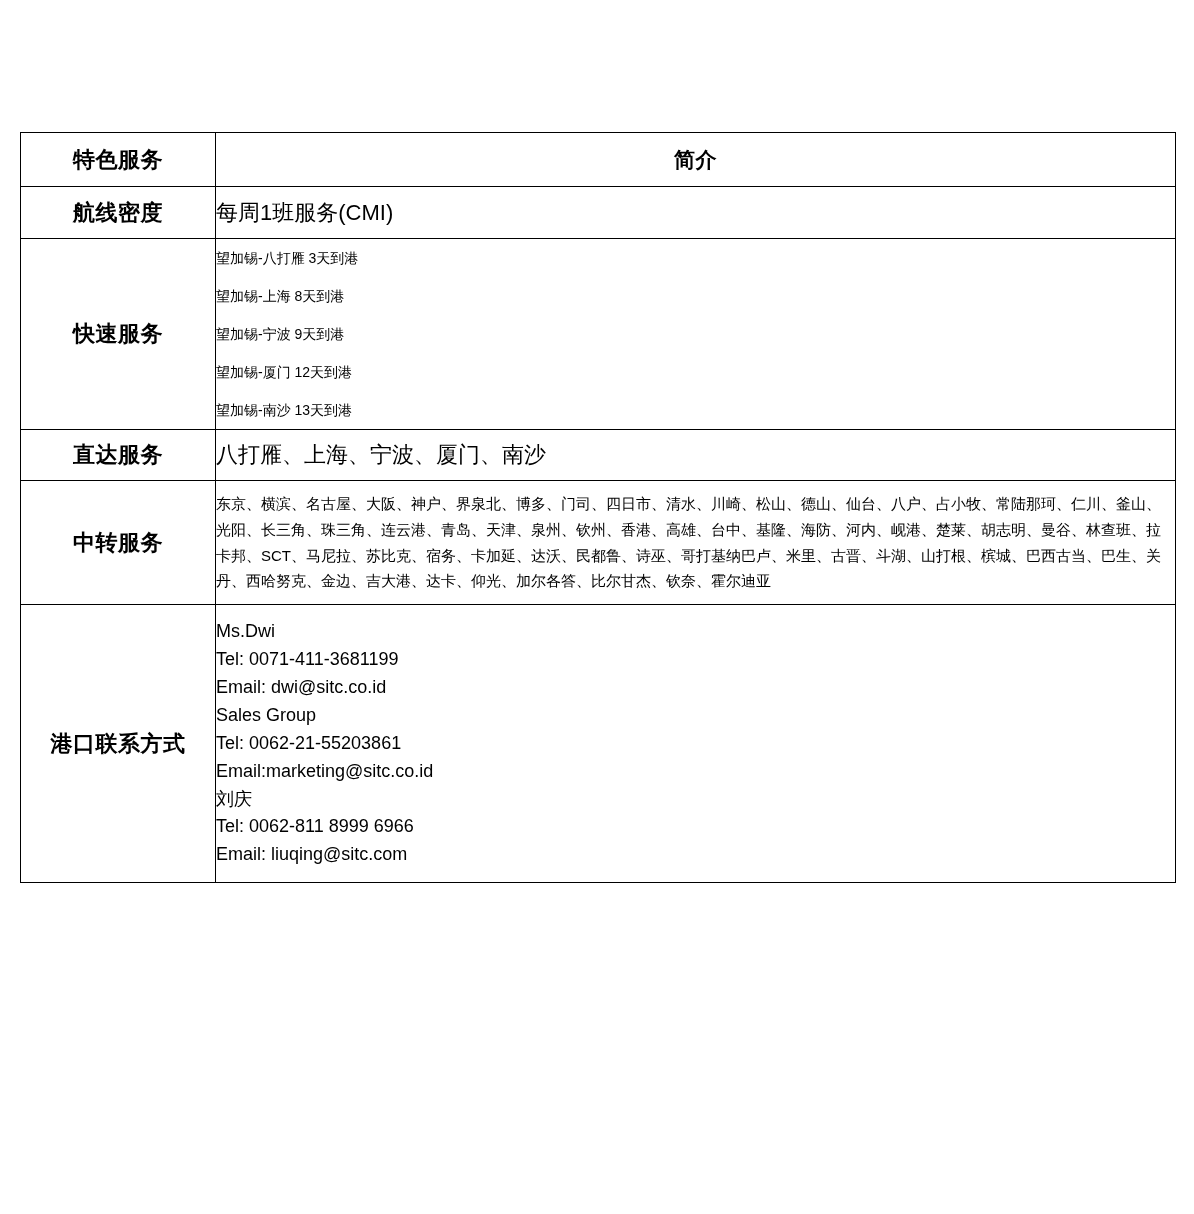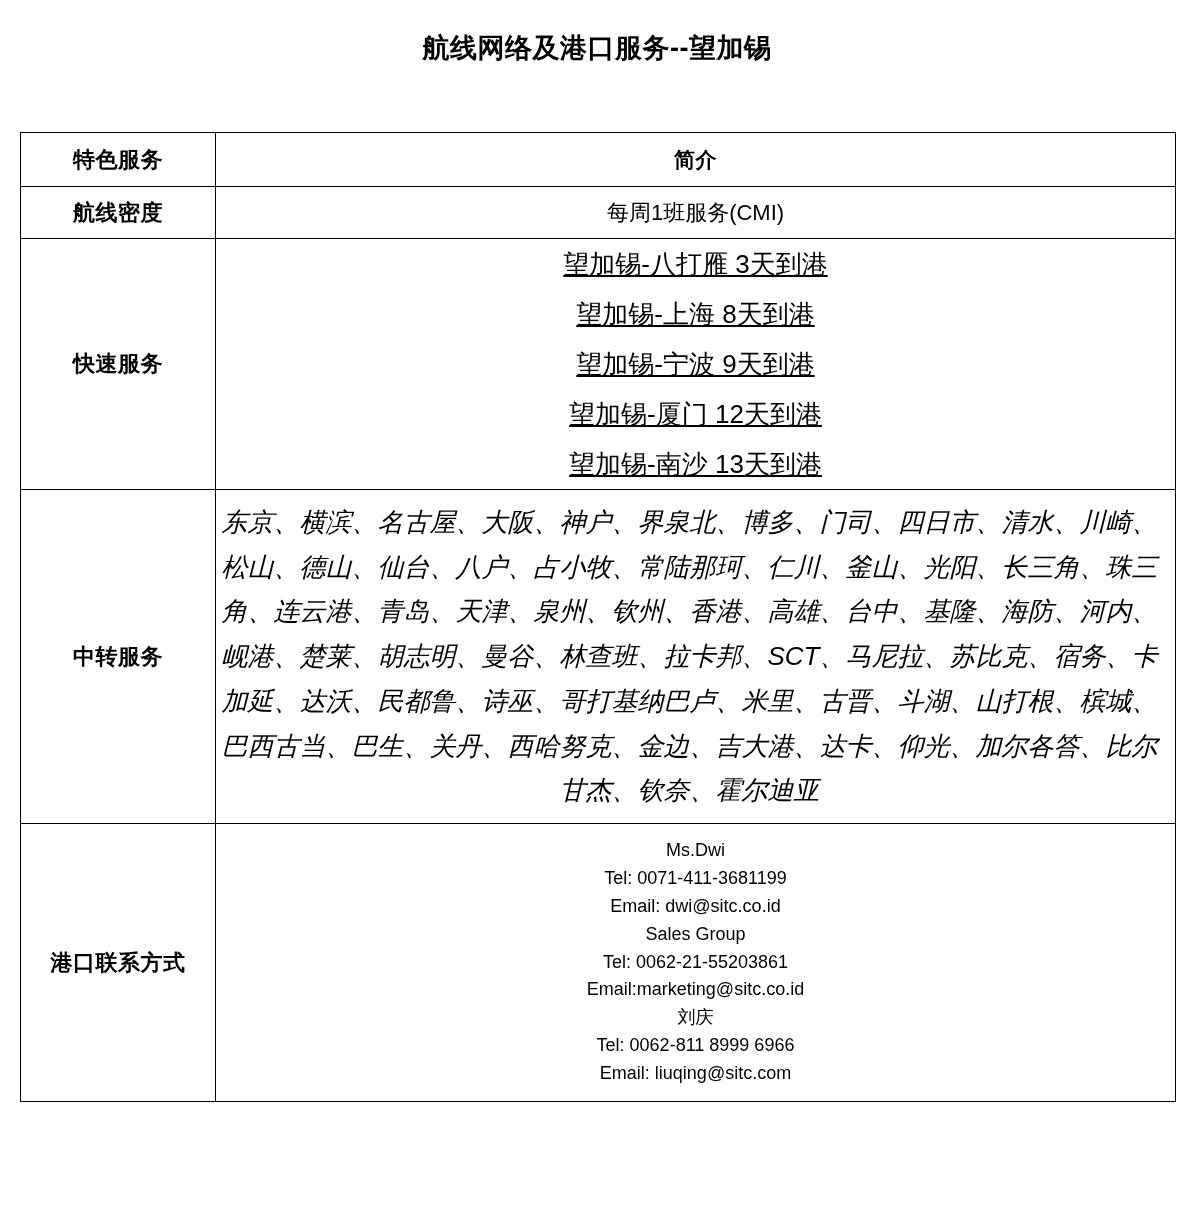--- a/index.html
+++ b/index.html
@@ -76,48 +76,46 @@
   .cell-head-desc {
     text-align: center;
     font-weight: bold;
     font-size: 21px;
     letter-spacing: 0.5px;
     height: 54px;
     padding: 4px;
   }
 
   .cell-desc {
-    text-align: center;
+    text-align: left;
     font-size: 22px;
     line-height: 1.35;
     padding: 8px 4px 8px 14px;
     font-weight: normal;
   }
 
   .row-density td { height: 52px; }
   .row-density .cell-desc { padding-top: 4px; padding-bottom: 4px; }
 
   .fast-list {
     list-style: none;
     margin: 0;
     padding: 0;
   }
   .fast-list li {
-    font-size: 26px;
+    font-size: 14px;
     line-height: 1.0;
     padding: 12px 0 12px 0;
-    text-decoration: underline;
   }
 
   .transit-text {
-    font-size: 26px;
+    font-size: 15px;
     line-height: 1.72;
     word-break: break-all;
     padding-right: 12px;
-    font-style: italic;
   }
 
   .contact-list {
     list-style: none;
     margin: 0;
     padding: 0;
   }
   .contact-list li {
     font-size: 18px;
     line-height: 1.55;
@@ -131,21 +129,20 @@
   .row-other .cell-desc { padding-top: 4px; padding-bottom: 4px; }
 
   .row-transit .cell-desc { padding-top: 10px; padding-bottom: 10px; }
   .row-contact .cell-desc { padding-top: 13px; padding-bottom: 13px; }
 </style>
 </head>
 <body>
 
 <div class="page">
 
-  <div class="doc-title">航线网络及港口服务--望加锡</div>
 
   <table class="svc-table">
     <colgroup>
       <col class="col-label">
       <col class="col-desc">
     </colgroup>
     <tbody>
 
       <tr>
         <th class="cell-head-label">特色服务</th>
@@ -163,20 +160,24 @@
           <ul class="fast-list">
             <li>望加锡-八打雁 3天到港</li>
             <li>望加锡-上海 8天到港</li>
             <li>望加锡-宁波 9天到港</li>
             <li>望加锡-厦门 12天到港</li>
             <li>望加锡-南沙 13天到港</li>
           </ul>
         </td>
       </tr>
 
+      <tr class="row-direct">
+        <td class="cell-label">直达服务</td>
+        <td class="cell-desc">八打雁、上海、宁波、厦门、南沙</td>
+      </tr>
 
       <tr class="row-transit">
         <td class="cell-label">中转服务</td>
         <td class="cell-desc">
           <div class="transit-text">东京、横滨、名古屋、大阪、神户、界泉北、博多、门司、四日市、清水、川崎、松山、德山、仙台、八户、占小牧、常陆那珂、仁川、釜山、光阳、长三角、珠三角、连云港、青岛、天津、泉州、钦州、香港、高雄、台中、基隆、海防、河内、岘港、楚莱、胡志明、曼谷、林查班、拉卡邦、SCT、马尼拉、苏比克、宿务、卡加延、达沃、民都鲁、诗巫、哥打基纳巴卢、米里、古晋、斗湖、山打根、槟城、巴西古当、巴生、关丹、西哈努克、金边、吉大港、达卡、仰光、加尔各答、比尔甘杰、钦奈、霍尔迪亚</div>
         </td>
       </tr>
 
 
       <tr class="row-contact">

